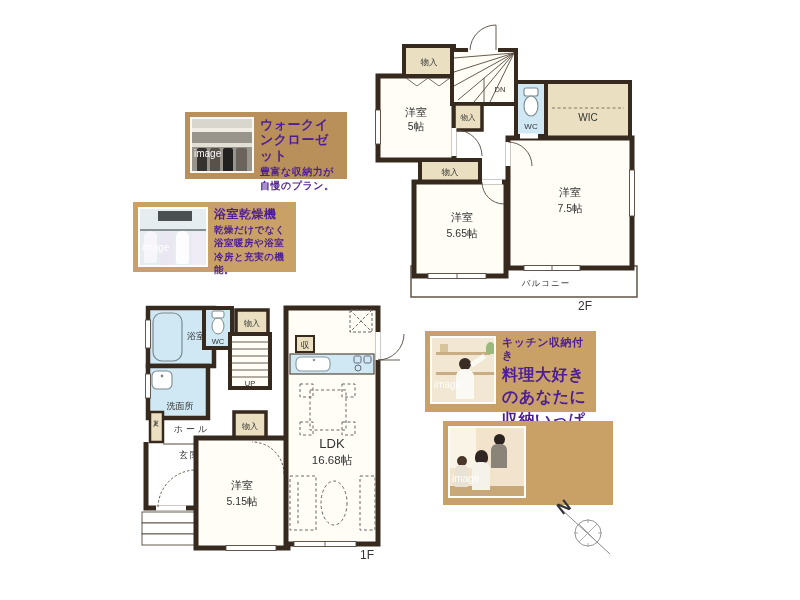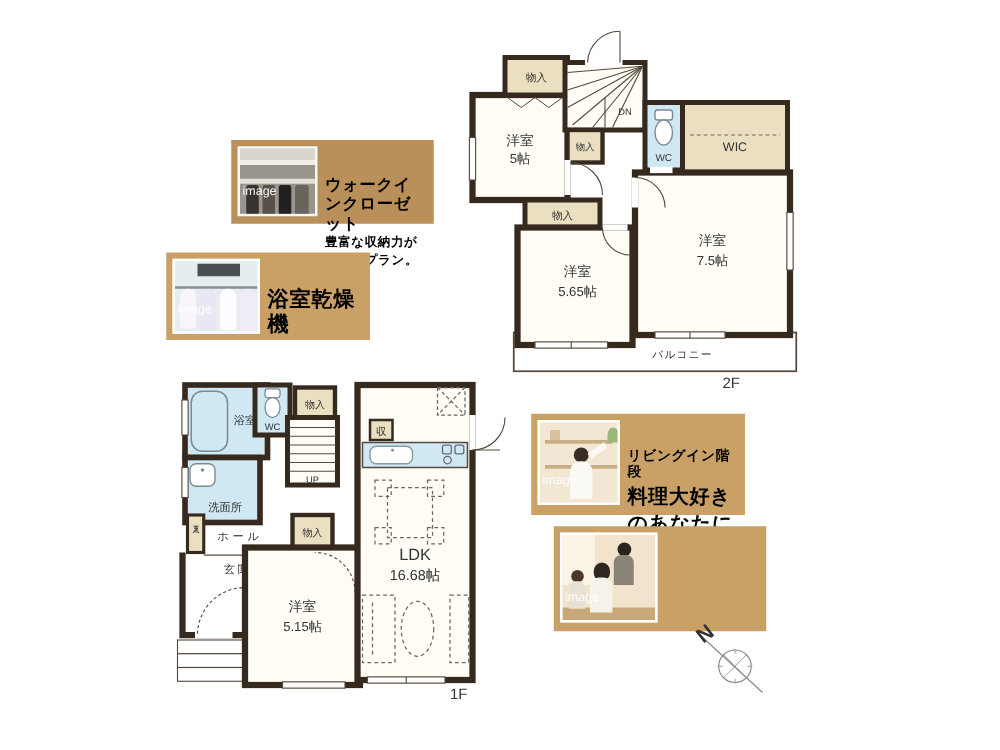--- a/index.html
+++ b/index.html
@@ -5,25 +5,25 @@
   html,body{margin:0;padding:0;background:#fff;}
   .canvas{position:relative;width:800px;height:600px;background:#ffffff;overflow:hidden;
           font-family:"Liberation Sans","DejaVu Sans",sans-serif;}
   svg text{font-family:"Liberation Sans","DejaVu Sans",sans-serif;fill:#333;}
   
   .feature{position:absolute;display:flex;gap:6px;padding:5px;box-sizing:border-box;align-items:flex-start;}
   .f-dark{background:#b9905a;}
   .f-light{background:#c9a066;}
   .photo{position:relative;flex:none;border:2px solid rgba(255,255,255,.92);box-sizing:border-box;overflow:hidden;}
   .photo .wm{position:absolute;left:2px;bottom:12px;color:#fff;font-size:10px;line-height:1.1;opacity:.95;}
-  .ftxt{color:#000000;min-width:0;margin-top:23px;}
+  .ftxt{color:#4c1d95;min-width:0;}
   .ftxt h3{margin:0 0 2px;font-weight:700;line-height:1.18;letter-spacing:.5px;}
   .ftxt p{margin:0;font-weight:700;line-height:1.4;letter-spacing:.5px;}
   .b1 h3{font-size:13px;} .b1 p{font-size:10px;}
-  .b2 h3{font-size:17px;} .b2 p{font-size:9.5px;}
+  .b2 h3{font-size:12px;} .b2 p{font-size:9.5px;}
   .b3 h3{font-size:11px;} .b3 p{font-size:16px;}
   .b4 h3{font-size:11.5px;} .b4 p{font-size:9.5px;}
   .art{position:absolute;}
 </style>
 </head>
 <body>
 
 <div class="canvas">
 
   <svg viewBox="0 0 272 294" style="position:absolute;left:374px;top:20px;width:272px;height:294px">
@@ -251,36 +251,37 @@
       <div class="art" style="left:18px;top:2px;width:34px;height:10px;background:#4a4f52;"></div>
       <div class="art" style="left:0;top:20px;width:100%;height:2px;background:#8a8f94;"></div>
       <div class="art" style="left:4px;top:22px;width:13px;height:32px;background:#f7f6fb;border-radius:6px 6px 2px 2px;"></div>
       <div class="art" style="left:20px;top:22px;width:13px;height:34px;background:#e9e7f2;border-radius:6px 6px 2px 2px;"></div>
       <div class="art" style="left:36px;top:22px;width:13px;height:33px;background:#fdfcff;border-radius:6px 6px 2px 2px;"></div>
       <div class="art" style="left:52px;top:22px;width:13px;height:34px;background:#efecf5;border-radius:6px 6px 2px 2px;"></div>
       <span class="wm">image</span>
     </div>
     <div class="ftxt">
       <h3>浴室乾燥機</h3>
+      <p>乾燥だけでなく浴室暖房や浴室冷房と充実の機能。</p>
     </div>
   </div>
 
   <div class="feature f-light b3" style="left:425px;top:331px;width:171px;height:81px;">
     <div class="photo" style="width:66px;height:68px;background:#f1e7d2;">
       <div class="art" style="left:4px;top:14px;width:54px;height:3px;background:#c9ae85;"></div>
       <div class="art" style="left:4px;top:34px;width:58px;height:3px;background:#c9ae85;"></div>
       <div class="art" style="left:8px;top:6px;width:8px;height:8px;background:#d8c49c;"></div>
       <div class="art" style="left:54px;top:4px;width:9px;height:12px;background:#9ab87a;border-radius:50% 50% 20% 20%;"></div>
       <div class="art" style="left:27px;top:20px;width:12px;height:12px;background:#3a2d24;border-radius:50%;"></div>
       <div class="art" style="left:24px;top:31px;width:18px;height:30px;background:#fbf9f4;border-radius:8px 8px 0 0;"></div>
       <div class="art" style="left:38px;top:20px;width:16px;height:5px;background:#fbf9f4;transform:rotate(-35deg);"></div>
       <span class="wm">image</span>
     </div>
     <div class="ftxt">
-      <h3>リビングイン階段</h3>
+      <h3>キッチン収納付き</h3>
       <p>料理大好きのあなたに収納いっぱいのワークスペース。</p>
     </div>
   </div>
 
   <div class="feature f-light b4" style="left:443px;top:421px;width:170px;height:84px;">
     <div class="photo" style="width:78px;height:72px;background:#f2e4cc;">
       <div class="art" style="left:0;top:0;width:26px;height:40px;background:#faf4e6;"></div>
       <div class="art" style="left:0;bottom:0;width:100%;height:10px;background:#c9a878;"></div>
       <div class="art" style="left:44px;top:6px;width:11px;height:11px;background:#2c2320;border-radius:50%;"></div>
       <div class="art" style="left:41px;top:16px;width:16px;height:24px;background:#8a8378;border-radius:6px 6px 0 0;"></div>

